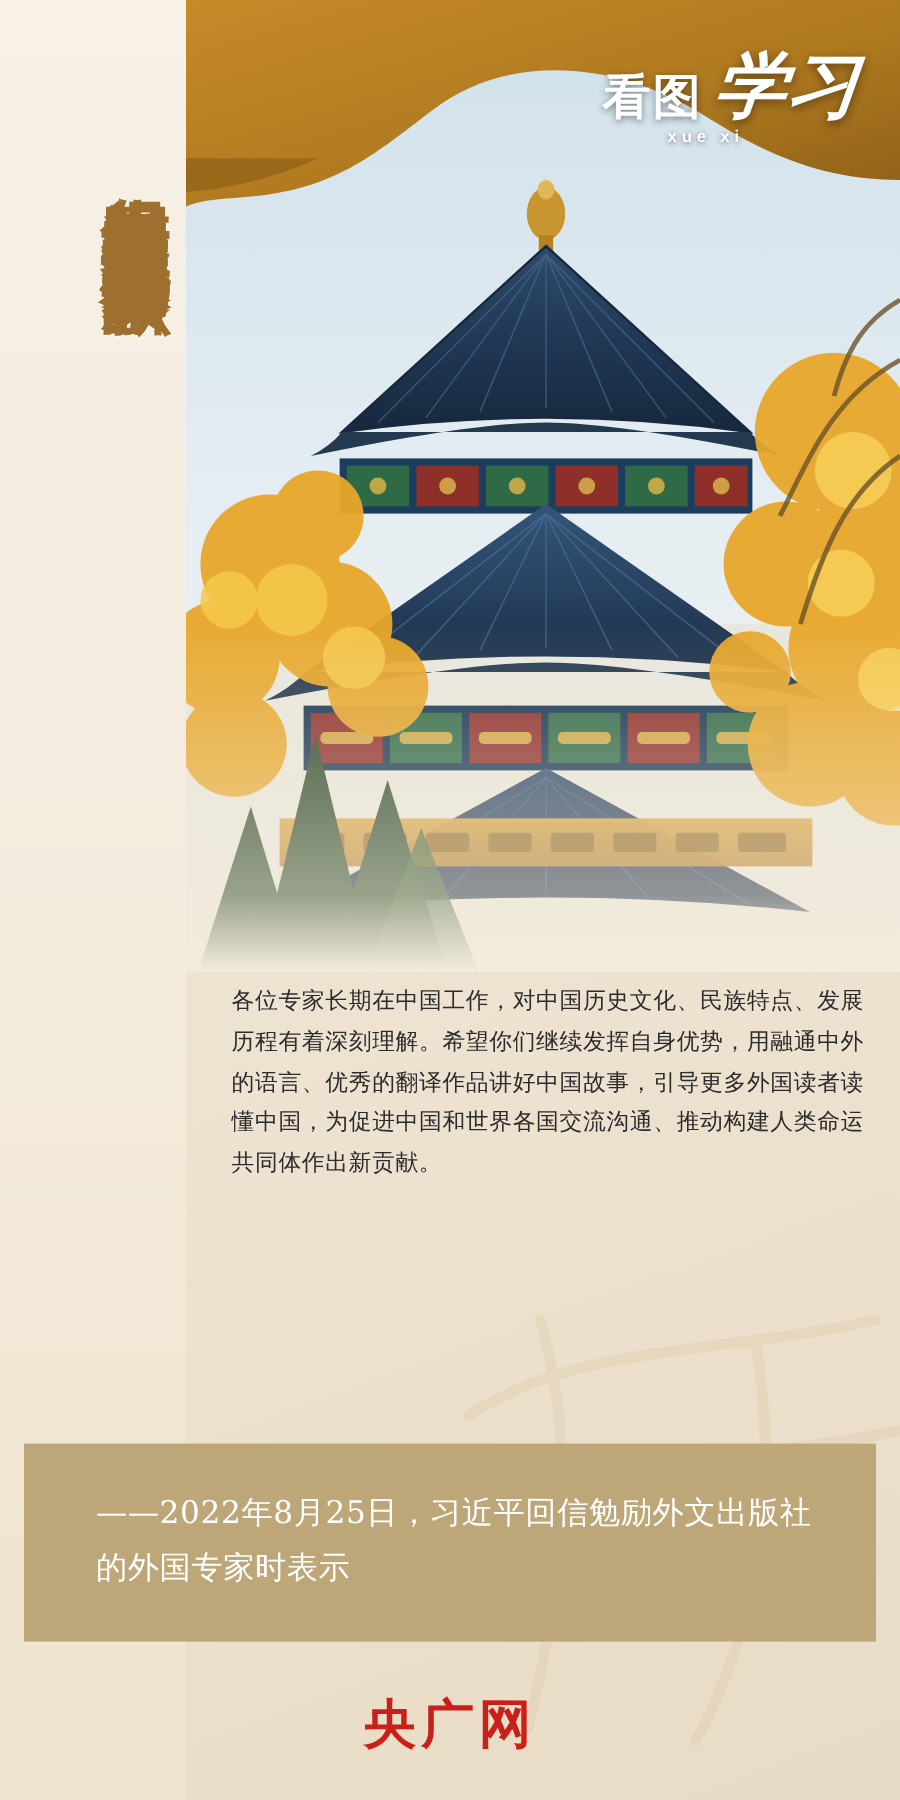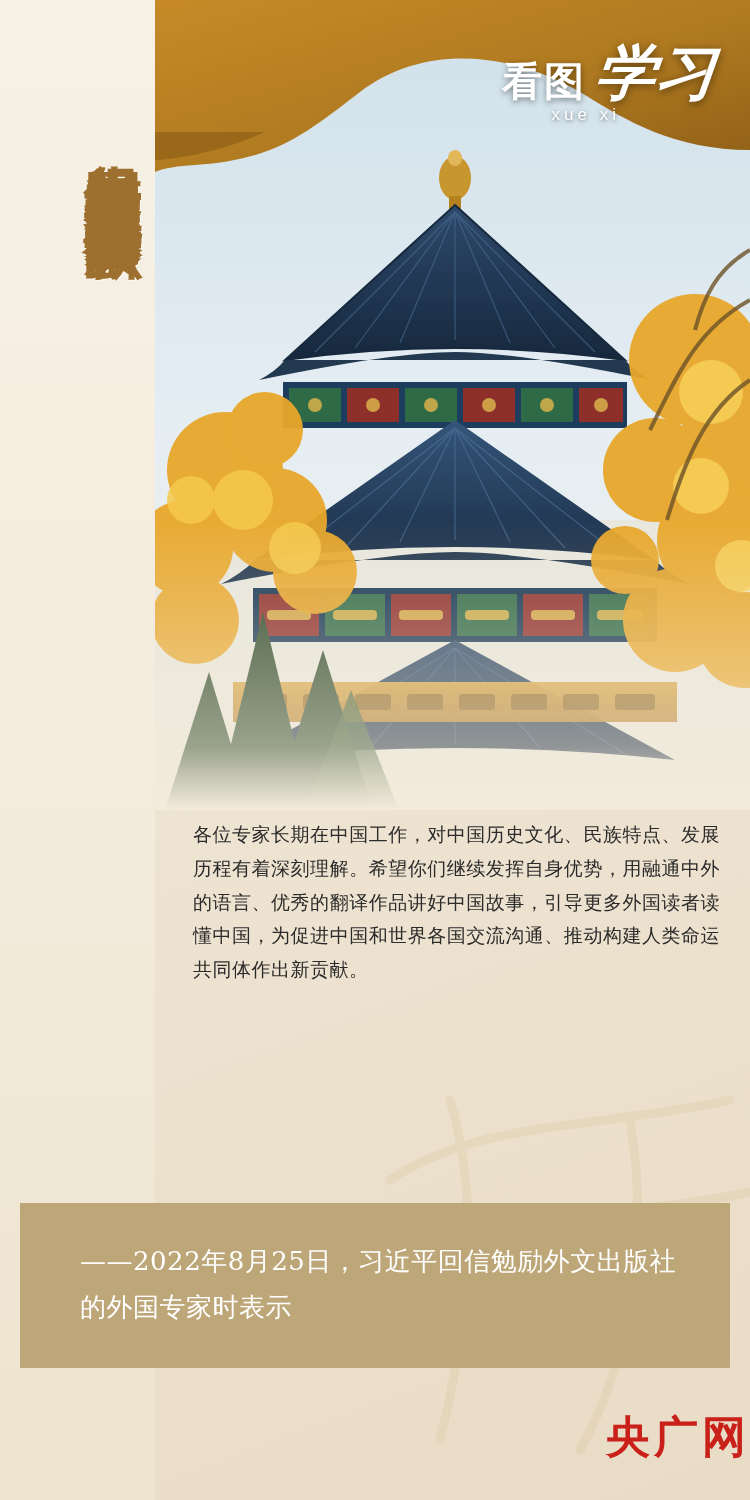--- a/index.html
+++ b/index.html
@@ -110,22 +110,22 @@
     font-weight: bold;
     font-size: 60px;
     color: #ffffff;
     text-shadow: 0 2px 8px rgba(0,0,0,0.45);
     line-height: 0.95;
     transform: skewX(-6deg);
   }
   .logo-pinyin {
     margin-top: 4px;
     font-family: "Liberation Sans", sans-serif;
-    font-weight: normal;
-    font-size: 17px;
+    font-weight: bold;
+    font-size: 14px;
     letter-spacing: 4px;
     color: #ffffff;
     text-shadow: 0 1px 4px rgba(0,0,0,0.5);
     padding-right: 96px;
   }
 
   
   .quote {
     position: absolute;
     left: 193px;
@@ -162,21 +162,21 @@
     letter-spacing: 0.5px;
     margin-left: 12px;
   }
 
   
   .footer {
     position: absolute;
     left: 0;
     top: 1408px;
     width: 750px;
-    text-align: right;
+    text-align: center;
     z-index: 6;
   }
   .footer-logo {
     display: inline-block;
     font-family: "DejaVu Serif", "Liberation Serif", serif;
     font-weight: bold;
     font-size: 44px;
     letter-spacing: 4px;
     color: #c9201a;
   }

